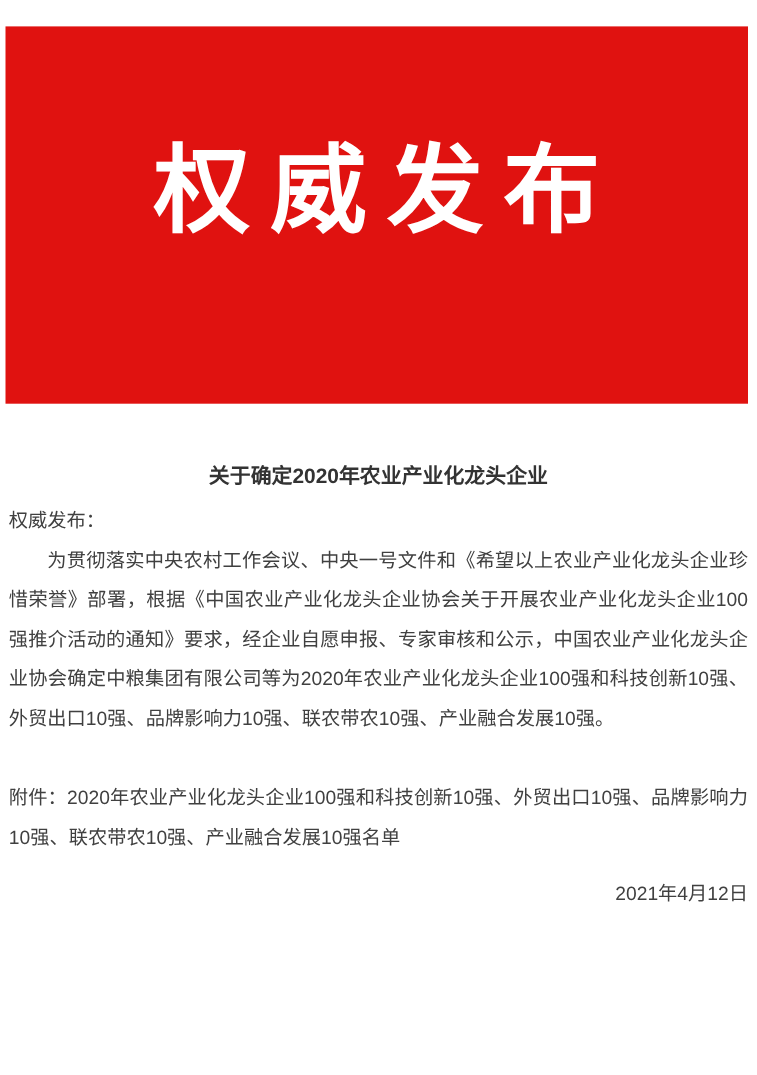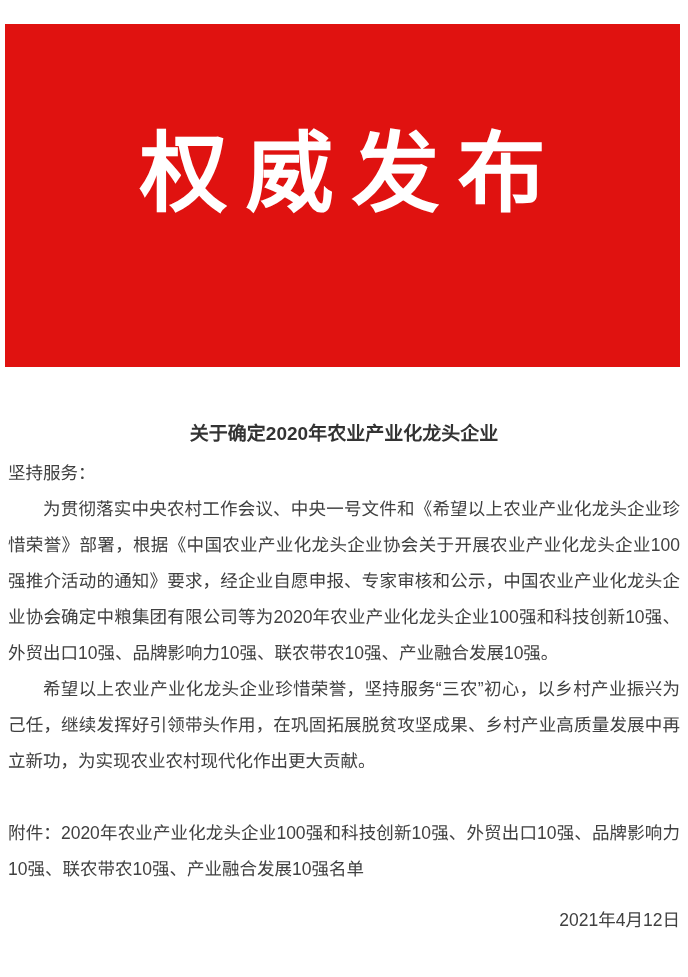--- a/index.html
+++ b/index.html
@@ -73,25 +73,24 @@
   </div>
 
   <div class="doc">
 
     <h1 class="doc-title">
       <span>关于确定2020年农业产业化龙头企业</span><br>
     </h1>
 
     <div class="doc-body">
 
-      <p class="salutation">坚持服务：</p>
+      <p class="salutation">权威发布：</p>
 
       <p class="para">为贯彻落实中央农村工作会议、中央一号文件和《希望以上农业产业化龙头企业珍惜荣誉》部署，根据《中国农业产业化龙头企业协会关于开展农业产业化龙头企业100强推介活动的通知》要求，经企业自愿申报、专家审核和公示，中国农业产业化龙头企业协会确定中粮集团有限公司等为2020年农业产业化龙头企业100强和科技创新10强、外贸出口10强、品牌影响力10强、联农带农10强、产业融合发展10强。</p>
 
-      <p class="para">希望以上农业产业化龙头企业珍惜荣誉，坚持服务“三农”初心，以乡村产业振兴为己任，继续发挥好引领带头作用，在巩固拓展脱贫攻坚成果、乡村产业高质量发展中再立新功，为实现农业农村现代化作出更大贡献。</p>
 
       <p class="attachment">附件：2020年农业产业化龙头企业100强和科技创新10强、外贸出口10强、品牌影响力10强、联农带农10强、产业融合发展10强名单</p>
 
       <div class="sign-block">
         <div>2021年4月12日</div>
       </div>
 
     </div>
   </div>
 </div>

